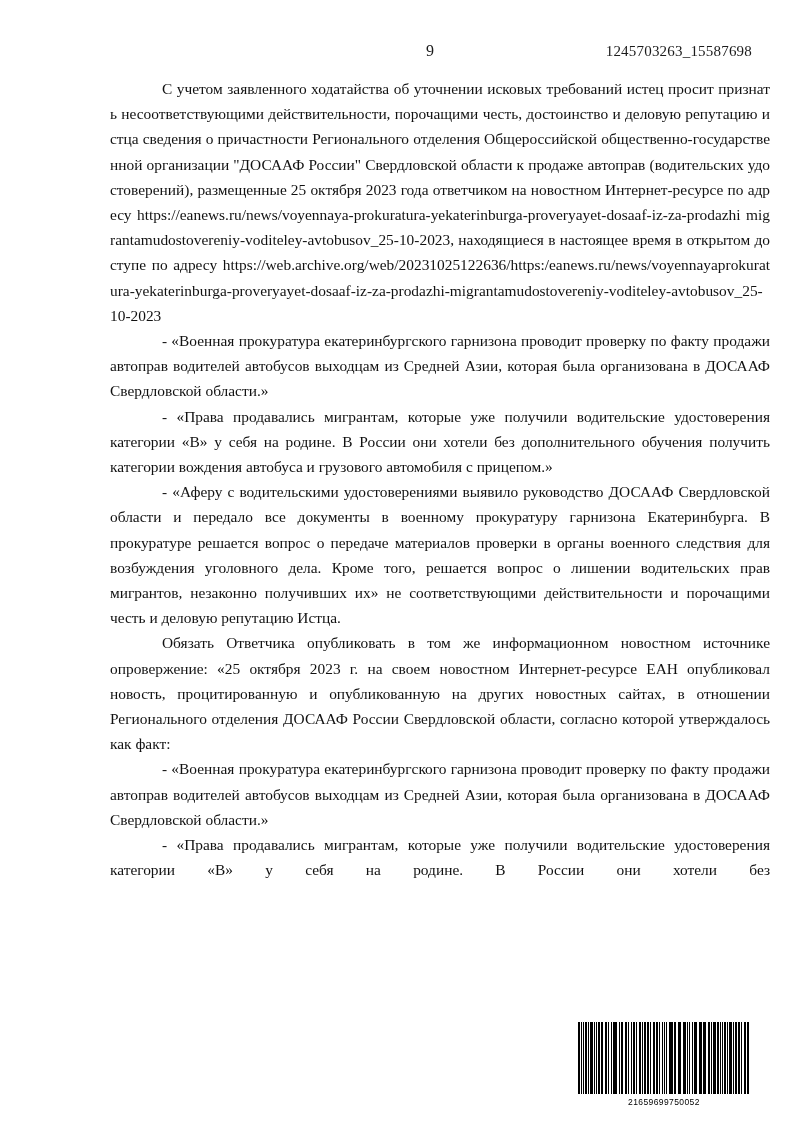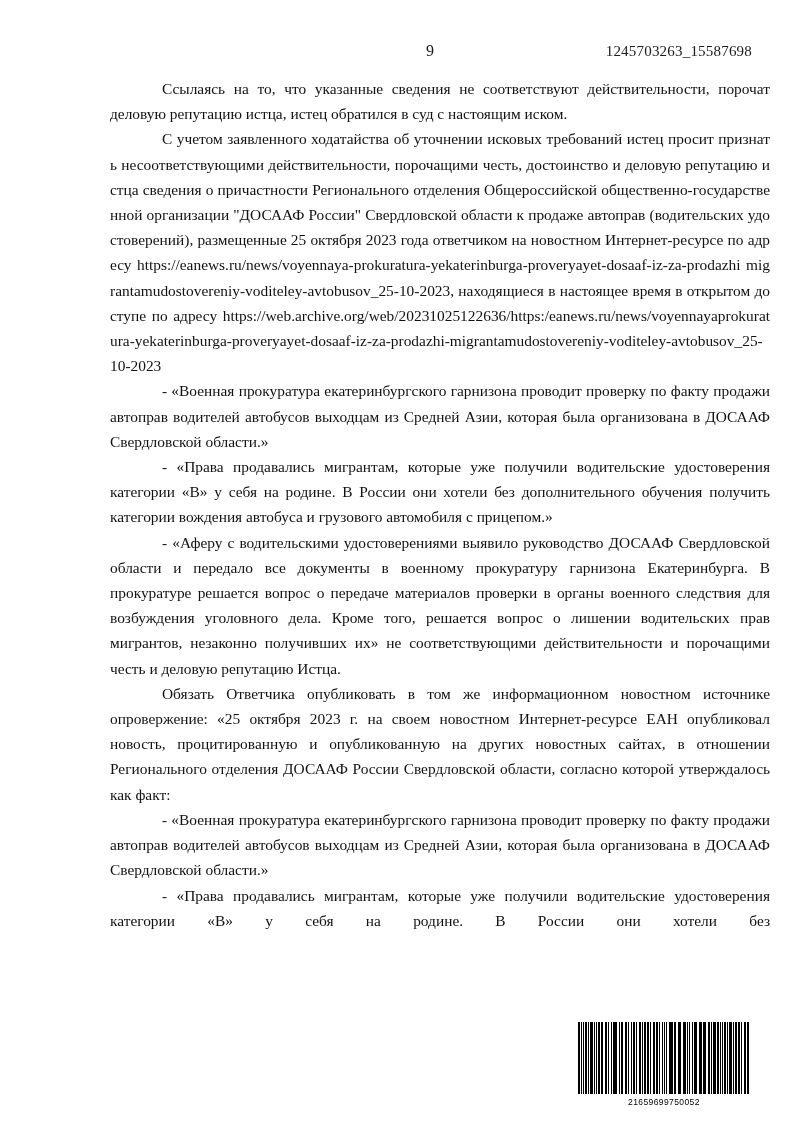--- a/index.html
+++ b/index.html
@@ -100,21 +100,20 @@
 <body>
 
 <div class="page">
 
   <div class="header">
     <span class="page-number">9</span>
     <span class="doc-code">1245703263_15587698</span>
   </div>
 
   <div class="body-text">
-    <p class="para indent">Ссылаясь на то, что указанные сведения не соответствуют действительности, порочат деловую репутацию истца, истец обратился в суд с настоящим иском.</p>
     <p class="para indent nowrap-url">С учетом заявленного ходатайства об уточнении исковых требований истец просит  признать несоответствующими действительности, порочащими честь, достоинство и деловую репутацию истца сведения о причастности Регионального отделения Общероссийской общественно-государственной организации "ДОСААФ России" Свердловской области к продаже автоправ (водительских удостоверений), размещенные 25 октября 2023 года ответчиком на новостном Интернет-ресурсе по адресу https://eanews.ru/news/voyennaya-prokuratura-yekaterinburga-proveryayet-dosaaf-iz-za-prodazhi migrantamudostovereniy-voditeley-avtobusov_25-10-2023, находящиеся в настоящее время в открытом доступе по адресу https://web.archive.org/web/20231025122636/https:/eanews.ru/news/voyennayaprokuratura-yekaterinburga-proveryayet-dosaaf-iz-za-prodazhi-migrantamudostovereniy-voditeley-avtobusov_25-10-2023</p>
     <p class="para dash">- «Военная прокуратура екатеринбургского гарнизона проводит проверку по факту продажи автоправ водителей автобусов выходцам из Средней Азии, которая была организована в ДОСААФ Свердловской области.»</p>
     <p class="para dash">- «Права продавались мигрантам, которые уже получили водительские удостоверения категории «В» у себя на родине. В России они хотели без дополнительного обучения получить категории вождения автобуса и грузового автомобиля с прицепом.»</p>
     <p class="para dash">- «Аферу с водительскими удостоверениями выявило руководство ДОСААФ Свердловской области и передало все документы в военному прокуратуру гарнизона Екатеринбурга. В прокуратуре решается вопрос о передаче материалов проверки в органы военного следствия для возбуждения уголовного дела. Кроме того, решается вопрос о лишении водительских прав мигрантов, незаконно получивших их» не соответствующими действительности и порочащими честь и деловую репутацию Истца.</p>
     <p class="para indent">Обязать Ответчика опубликовать в том же информационном новостном источнике опровержение: «25 октября 2023 г. на своем новостном Интернет-ресурсе ЕАН опубликовал новость, процитированную и опубликованную на других новостных сайтах, в отношении Регионального отделения ДОСААФ России Свердловской области, согласно которой утверждалось как факт:</p>
     <p class="para dash">- «Военная прокуратура екатеринбургского гарнизона проводит проверку по факту продажи автоправ водителей автобусов выходцам из Средней Азии, которая была организована в ДОСААФ Свердловской области.»</p>
     <p class="para dash justify-all">- «Права продавались мигрантам, которые уже получили водительские удостоверения категории «В» у себя на родине. В России они хотели без</p>
   </div>
 
   <div class="barcode">

